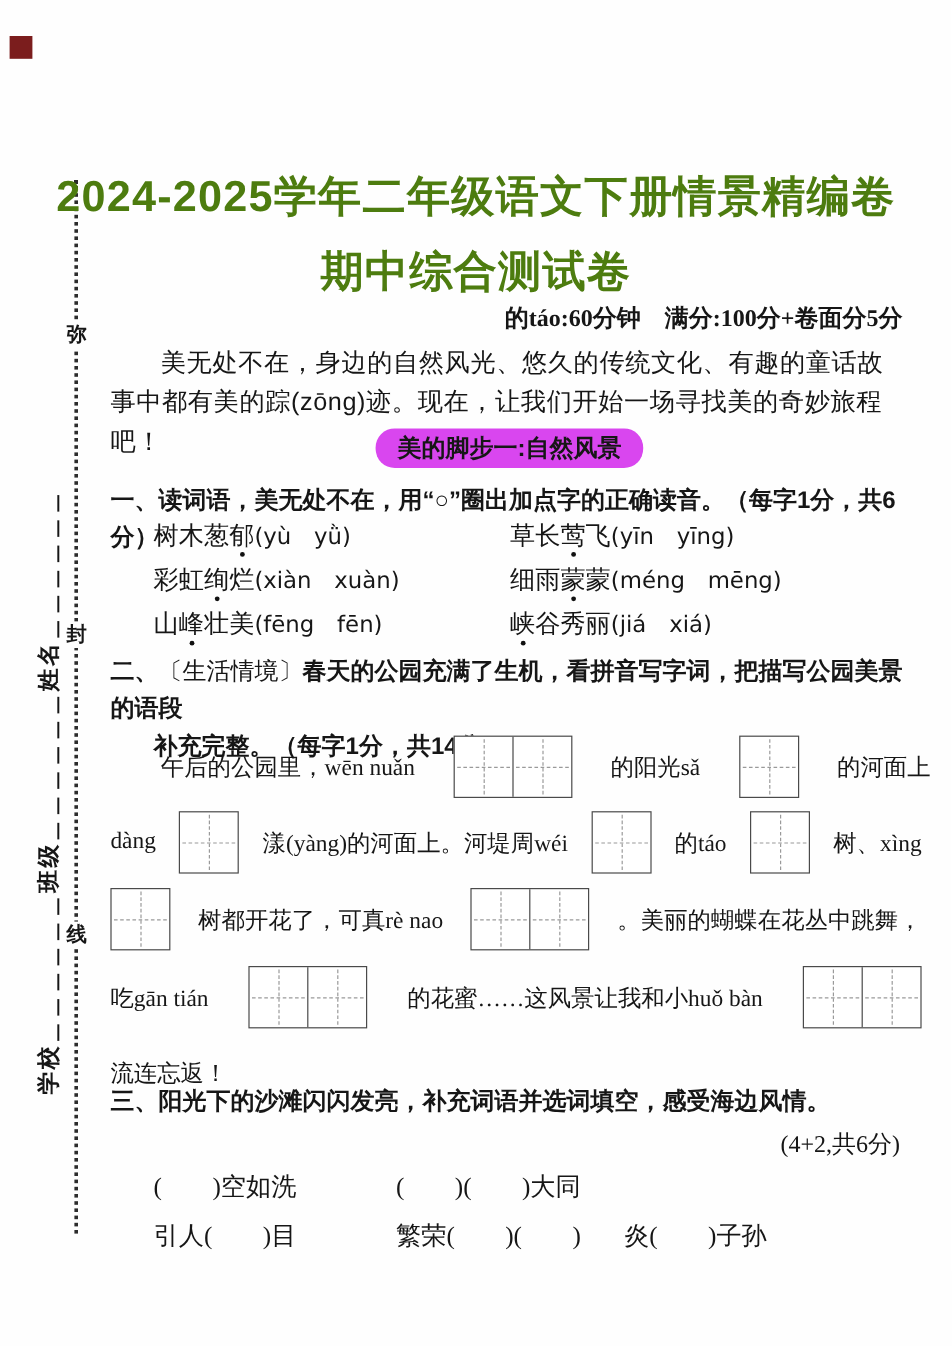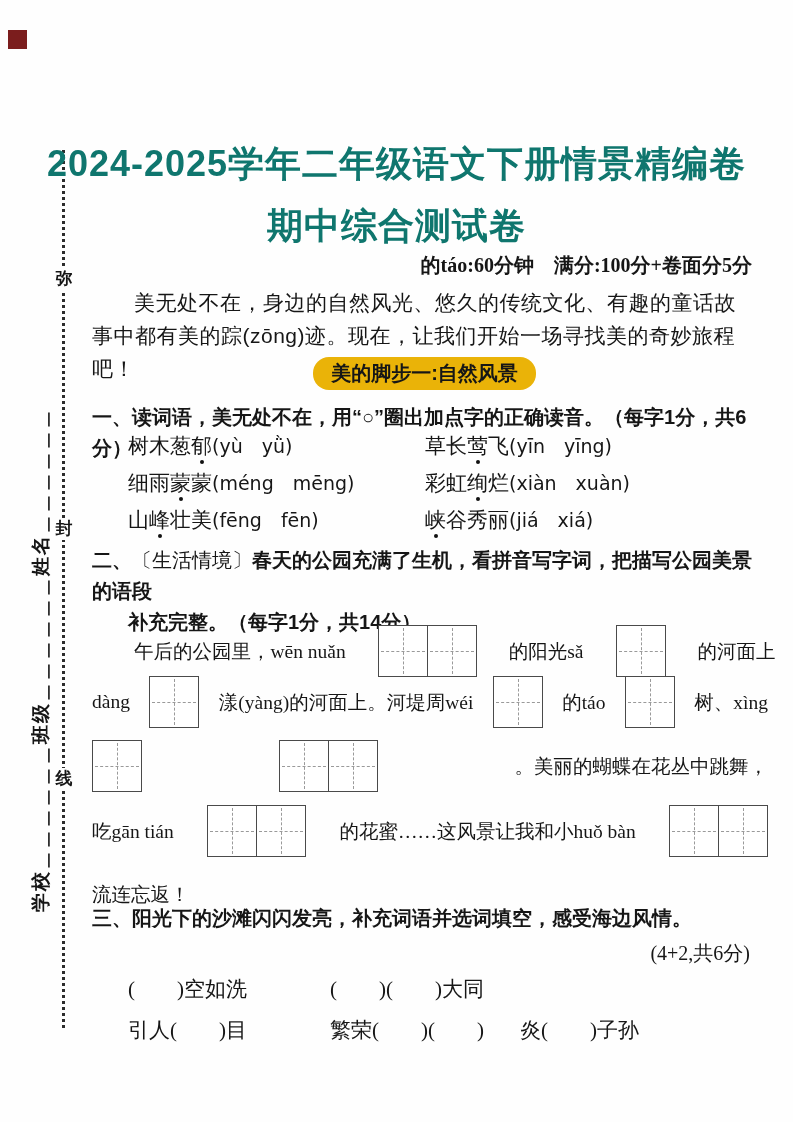--- a/index.html
+++ b/index.html
@@ -8,30 +8,30 @@
   .corner-mark{position:absolute;left:8px;top:30px;width:19px;height:19px;}
   
   .seal-line{position:absolute;left:62px;top:150px;height:878px;width:0;border-left:3px dotted #2c2c2c;}
   .seal-char{position:absolute;left:52px;width:24px;text-align:center;font-weight:bold;font-size:17px;
              background:#fefefe;line-height:22px;}
   .name-strip{position:absolute;left:28px;top:912px;width:618px;height:26px;
               transform:rotate(-90deg);transform-origin:0 0;
               font-size:19px;font-weight:bold;letter-spacing:2px;white-space:nowrap;}
   
   .title{position:absolute;left:0;width:793px;text-align:center;font-weight:900;font-size:36px;
-         letter-spacing:1px;color:#0f766e;}
+         letter-spacing:1px;color:#4d7c0f;}
   .title1{top:140px;}
   .title2{top:202px;}
   .meta{position:absolute;right:41px;top:252px;font-family:"Liberation Serif",serif;
         font-weight:bold;font-size:20px;}
   
   .intro{position:absolute;left:92px;top:286px;width:665px;font-size:21px;line-height:33px;
          text-indent:2em;letter-spacing:0.5px;}
   .badge-row{position:absolute;left:92px;top:357px;width:665px;text-align:center;}
-  .badge{display:inline-block;background:#eab308;border-radius:16px;padding:3px 18px;
+  .badge{display:inline-block;background:#d946ef;border-radius:16px;padding:3px 18px;
          font-weight:bold;font-size:20px;}
   
   .qhead{position:absolute;left:92px;width:665px;font-weight:bold;font-size:20px;line-height:31px;}
   .q1-head{top:402px;}
   .q2-head{top:545px;}
   .q2-head .hang{display:block;padding-left:36px;}
   .tag{font-weight:normal;font-family:"Liberation Serif",serif;}
   .q3-head{top:903px;}
   .q3-score{position:absolute;right:43px;top:940px;font-family:"Liberation Serif",serif;font-size:20px;}
   
@@ -83,32 +83,32 @@
 
   <div class="intro">美无处不在，身边的自然风光、悠久的传统文化、有趣的童话故事中都有美的踪(zōng)迹。现在，让我们开始一场寻找美的奇妙旅程吧！</div>
   <div class="badge-row">
     <span class="badge">美的脚步一:自然风景</span>
   </div>
 
   <div class="qhead q1-head">一、读词语，美无处不在，用“○”圈出加点字的正确读音。（每字1分，共6分）</div>
   <div class="q1-items" id="q1-items">
       <div class="q1-item"><span>树</span><span>木</span><span>葱</span><span class="dc">郁</span><span class="py">(yù　yǜ)</span></div>
       <div class="q1-item"><span>草</span><span>长</span><span class="dc">莺</span><span>飞</span><span class="py">(yīn　yīng)</span></div>
+      <div class="q1-item"><span>彩</span><span>虹</span><span class="dc">绚</span><span>烂</span><span class="py">(xiàn　xuàn)</span></div>
       <div class="q1-item"><span>细</span><span>雨</span><span class="dc">蒙</span><span>蒙</span><span class="py">(méng　mēng)</span></div>
-      <div class="q1-item"><span>彩</span><span>虹</span><span class="dc">绚</span><span>烂</span><span class="py">(xiàn　xuàn)</span></div>
       <div class="q1-item"><span>山</span><span class="dc">峰</span><span>壮</span><span>美</span><span class="py">(fēng　fēn)</span></div>
       <div class="q1-item"><span class="dc">峡</span><span>谷</span><span>秀</span><span>丽</span><span class="py">(jiá　xiá)</span></div>
     </div>
 
   <div class="qhead q2-head">
     <span>二、</span><span class="tag">〔生活情境〕</span><span>春天的公园充满了生机，看拼音写字词，把描写公园美景的语段</span>
     <span class="hang">补充完整。（每字1分，共14分）</span>
   </div>
   <div class="q2-lines" id="q2-lines">
-      <div class="q2-line" style="top: 12px; gap: 32px;">
+      <div class="q2-line" style="top: 0px; gap: 32px;">
         <span class="seg-text">午后的公园里，wēn nuǎn</span>
         <span class="gridbox">
           <span class="cell"></span>
           <span class="cell"></span>
         </span>
         <span class="seg-text">的阳光sǎ</span>
         <span class="gridbox">
           <span class="cell"></span>
         </span>
         <span class="seg-text">的河面上</span>
@@ -128,20 +128,21 @@
         <span class="seg-text">的táo</span>
         <span class="gridbox">
           <span class="cell"></span>
         </span>
         <span class="seg-text">树、xìng</span>
       </div>
       <div class="q2-line" style="top: 127px;">
         <span class="gridbox">
           <span class="cell"></span>
         </span>
+        <span class="seg-text">树都开花了，可真rè nao</span>
         <span class="gridbox">
           <span class="cell"></span>
           <span class="cell"></span>
         </span>
         <span class="seg-text">。美丽的蝴蝶在花丛中跳舞，</span>
       </div>
       <div class="q2-line" style="top: 192px; text-align: right;">
         <span class="seg-text">吃gān tián</span>
         <span class="gridbox">
           <span class="cell"></span>

